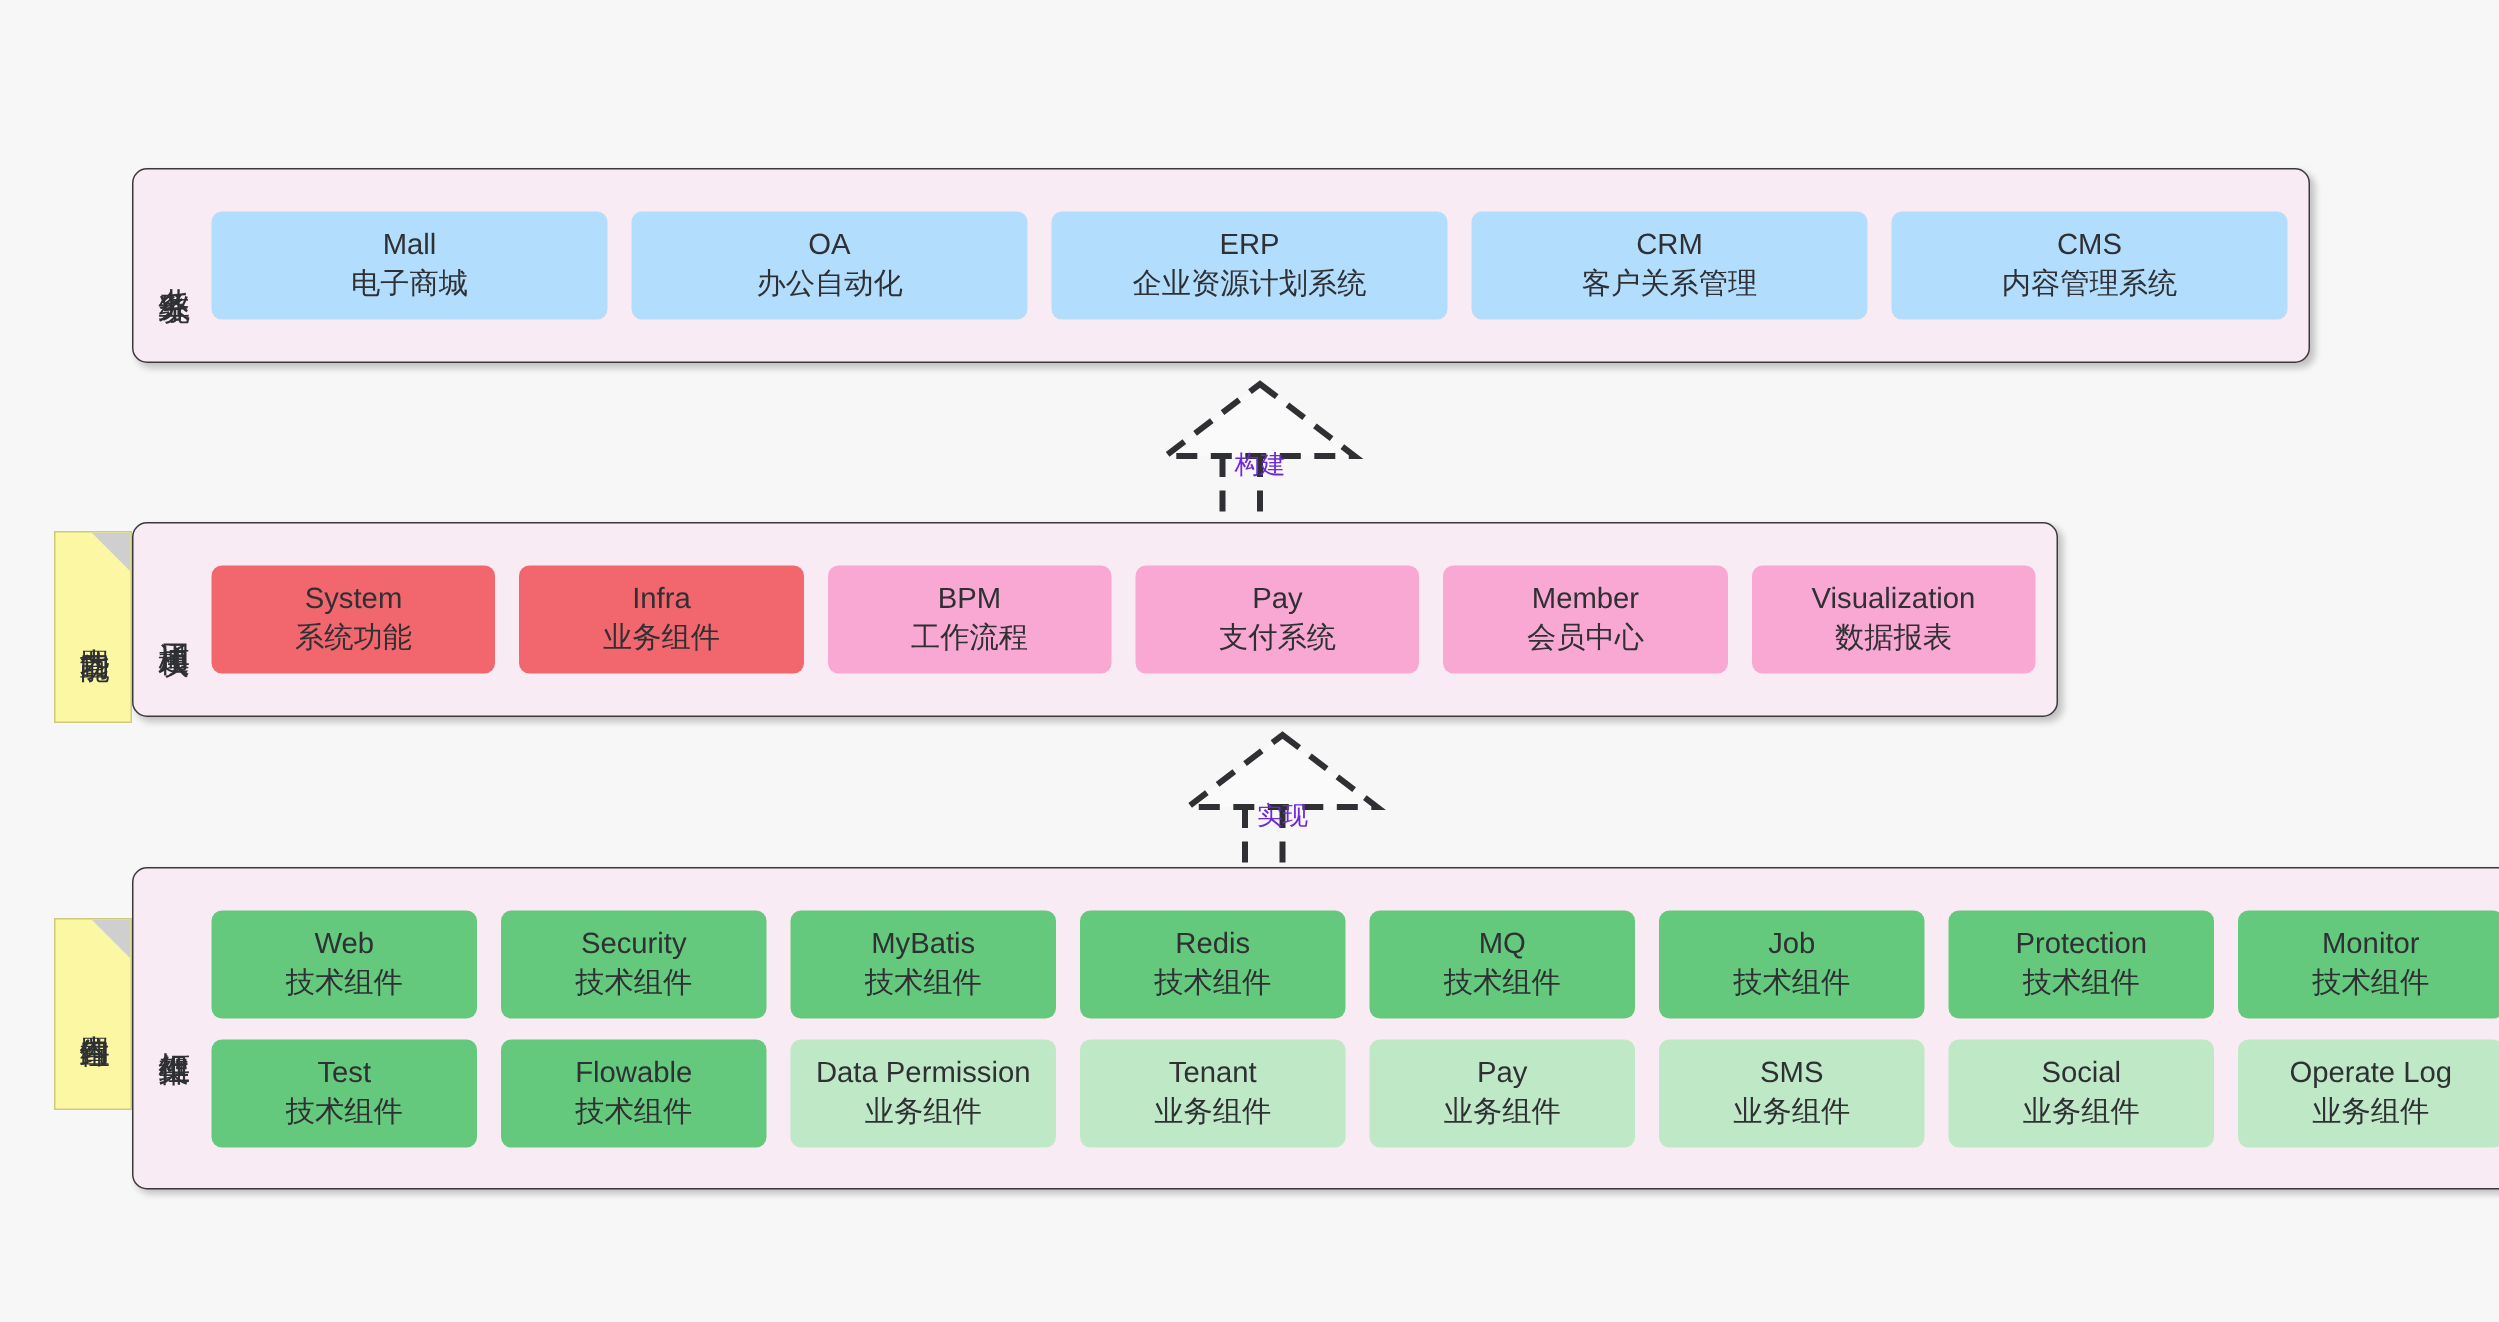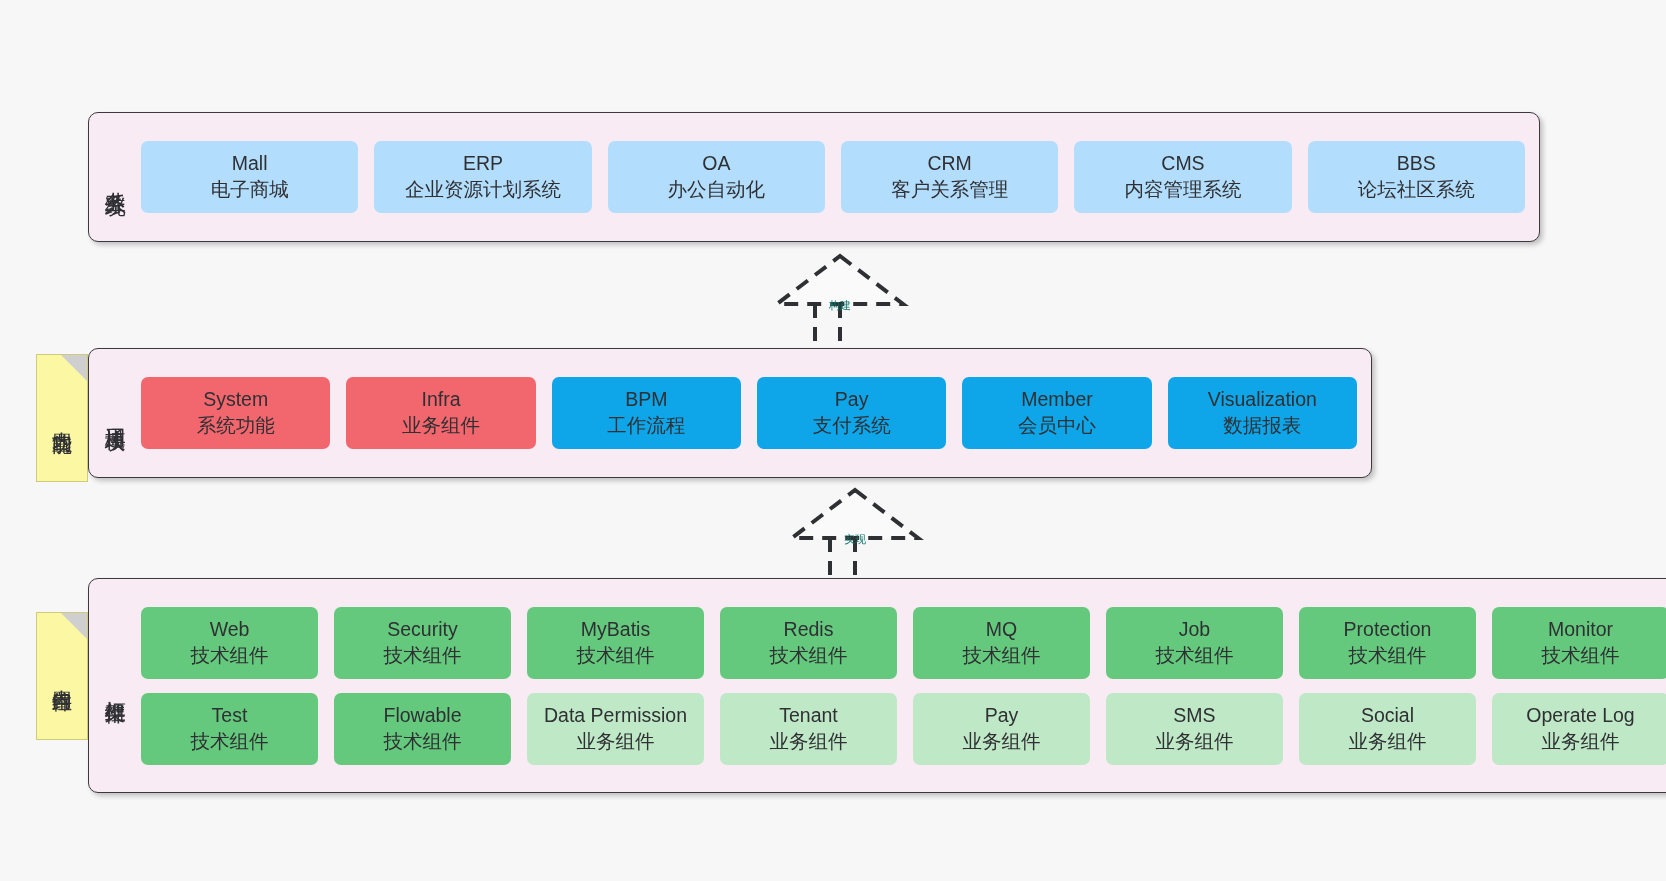--- a/index.html
+++ b/index.html
@@ -74,21 +74,21 @@
     box-sizing: border-box;
     padding: 4px 6px;
   }
   .cell .en { white-space: nowrap; }
   .cell .cn { white-space: nowrap; }
   .cell.wrap .en { white-space: normal; }
 
   
   .c-blue       { background: #b3ddfd; }
   .c-red        { background: #f2666e; }
-  .c-pink       { background: #0ea5e9; }
+  .c-pink       { background: #f9a8d4; }
   .c-green      { background: #64c97d; }
   .c-lightgreen { background: #bfe8c7; }
 
   
   #layer-business  { left: 88px;  top: 112px; width: 1452px; height: 130px; }
   #layer-common    { left: 88px;  top: 348px; width: 1284px; height: 130px; }
   #layer-framework { left: 88px;  top: 578px; width: 1596px; height: 215px; }
 
   #layer-business  .cell,
   #layer-common    .cell { height: 72px; }
@@ -131,22 +131,22 @@
     position: absolute;
     width: 170px;
     height: 110px;
   }
   .uml-arrow svg { display: block; overflow: visible; }
   .uml-label {
     position: absolute;
     left: 50%;
     transform: translateX(-50%);
     top: 46px;
-    font-size: 11px;
-    color: #0f766e;
+    font-size: 17px;
+    color: #6d28d9;
     background: transparent;
     padding: 0 3px;
     white-space: nowrap;
   }
   #arrow-build   { left: 755px; top: 252px; }
   #arrow-realize { left: 770px; top: 486px; }
 </style>
 </head>
 <body>
 
@@ -154,38 +154,34 @@
 
   <div class="layer" id="layer-business">
     <div class="layer-title">业务系统</div>
     <div class="layer-body">
       <div class="row">
         <div class="cell c-blue">
           <span class="en">Mall</span>
           <span class="cn">电子商城</span>
         </div>
         <div class="cell c-blue">
+          <span class="en">OA</span>
+          <span class="cn">办公自动化</span>
+        </div>
+        <div class="cell c-blue">
           <span class="en">ERP</span>
           <span class="cn">企业资源计划系统</span>
         </div>
         <div class="cell c-blue">
-          <span class="en">OA</span>
-          <span class="cn">办公自动化</span>
-        </div>
-        <div class="cell c-blue">
           <span class="en">CRM</span>
           <span class="cn">客户关系管理</span>
         </div>
         <div class="cell c-blue">
           <span class="en">CMS</span>
           <span class="cn">内容管理系统</span>
-        </div>
-        <div class="cell c-blue">
-          <span class="en">BBS</span>
-          <span class="cn">论坛社区系统</span>
         </div>
       </div>
     </div>
   </div>
 
   <div class="uml-arrow" id="arrow-build">
     <svg width="170" height="110" viewBox="0 0 170 110" fill="none">
       <polygon points="85,4 148,52 22,52" stroke="#2f3033" stroke-width="4" stroke-dasharray="14,9" fill="#fafafa"></polygon>
       <line x1="85" y1="52" x2="85" y2="92" stroke="#2f3033" stroke-width="4" stroke-dasharray="14,9"></line>
       <line x1="60" y1="52" x2="60" y2="92" stroke="#2f3033" stroke-width="4" stroke-dasharray="14,9"></line>

